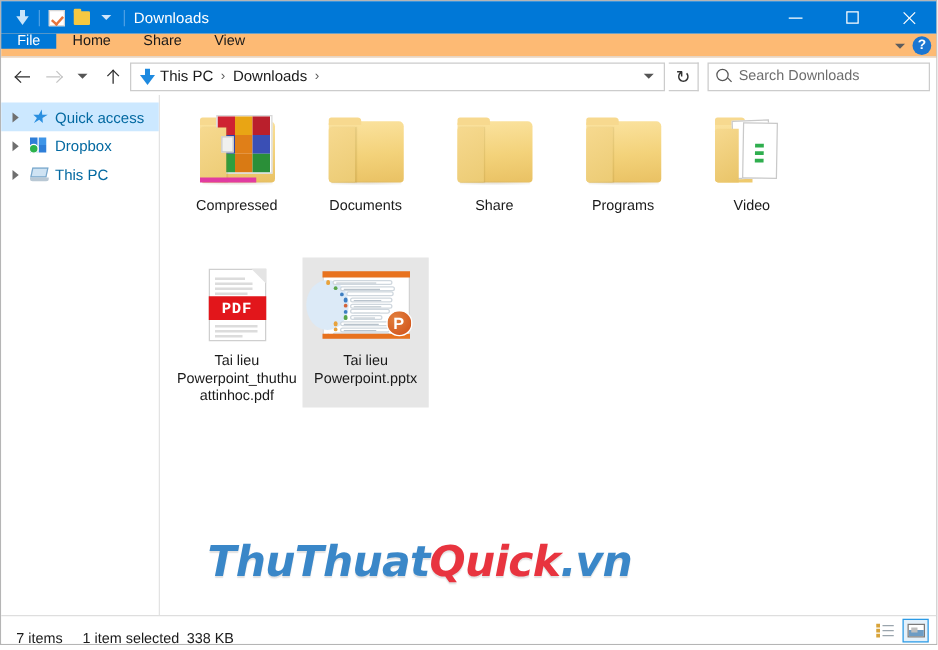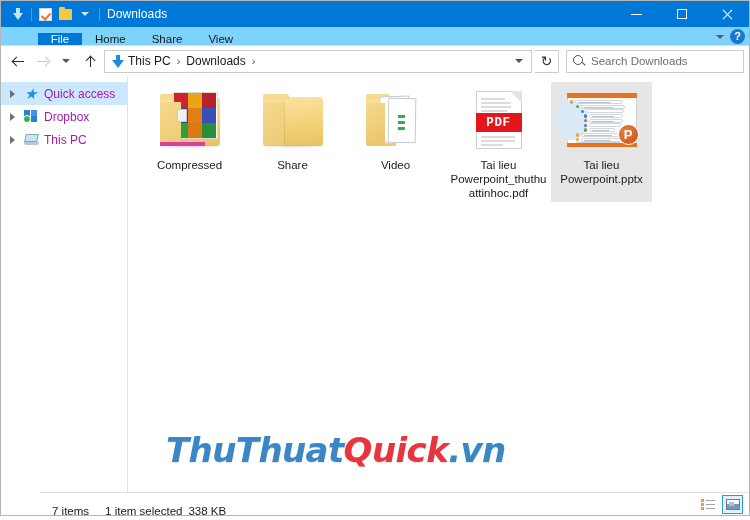--- a/index.html
+++ b/index.html
@@ -83,25 +83,24 @@
   .wc-close::before, .wc-close::after {
     content: ""; position: absolute; left: 0; top: 5.5px;
     width: 13px; height: 1px; background: #ffffff;
   }
   .wc-close::before { transform: rotate(45deg); }
   .wc-close::after  { transform: rotate(-45deg); }
 
   
   .ribbon {
     height: 19px; flex: 0 0 19px;
-    background: #7dd3fc;
-    display: flex; align-items: flex-end;
+    background: #fdba74;
+    display: flex; align-items: flex-start;
     border-bottom: 1px solid #dfdfdf;
     position: relative;
-    padding-left: 37px;
   }
   .tab {
     display: flex; align-items: center; justify-content: center;
     font-size: 11.5px; color: #1a1a1a; padding: 0 13px;
   }
   .tab-file {
     background: #0078d7; color: #ffffff;
     width: 44px; padding: 0; flex: 0 0 44px;
   }
   .ribbon-right {
@@ -243,21 +242,21 @@
     display: flex; align-items: center; justify-content: center;
   }
   .nav-chev i {
     width: 0; height: 0;
     border-top: 4px solid transparent;
     border-bottom: 4px solid transparent;
     border-left: 5px solid #6f6f6f;
     display: block;
   }
   .nav-ico { width: 17px; flex: 0 0 17px; height: 16px; position: relative; }
-  .nav-label { font-size: 12px; color: #a21caf; }
+  .nav-label { font-size: 12px; color: #0369a1; }
 
   
   .ico-star {
     position: absolute; left: 1px; top: 1px;
     width: 0; height: 0; font-size: 15px; color: #2a8fe0;
     line-height: 14px;
   }
   .ico-star::before { content: "\2605"; position: absolute; left: 0; top: 0; }
   
   .ico-dropbox {
@@ -492,21 +491,21 @@
   }
   .wm-blue { color: #3a87c8; }
   .wm-red  { color: #e8343f; }
 
   
   .statusbar {
     height: 23px; flex: 0 0 23px;
     border-top: 1px solid #dedede;
     background: #ffffff;
     display: flex; align-items: center;
-    padding: 13px 4px 0 12px; position: relative; margin-left: 39px;
+    padding: 13px 4px 0 12px; position: relative;
   }
   .st-text { font-size: 11.5px; color: #1a1a1a; }
   .st-gap { width: 16px; }
   .st-gap-sm { width: 6px; }
   .st-right {
     position: absolute; right: 6px; top: 0; height: 23px;
     display: flex; align-items: center; gap: 4px;
   }
   .viewbtn {
     width: 21px; height: 19px;
@@ -690,33 +689,55 @@
               </div>
               <div class="rar-strip"></div>
               <div class="rar-buckle"></div>
               <div class="f-front"></div>
               <div class="f-shadow"></div>
             </div>
           </div>
           <div class="tile-label">Compressed</div>
         </div>
 
+        <div class="tile">
+          <div class="tile-ico">
+            <div class="folder">
+              <div class="f-back"></div>
+                <div class="f-tab"></div>
+              <div class="f-front"></div>
+                <div class="f-shadow"></div>
+            </div>
+          </div>
+          <div class="tile-label">Documents</div>
+        </div>
 
         <div class="tile">
           <div class="tile-ico">
             <div class="folder">
               <div class="f-back"></div>
                 <div class="f-tab"></div>
               <div class="f-front"></div>
                 <div class="f-shadow"></div>
             </div>
           </div>
           <div class="tile-label">Share</div>
         </div>
 
+        <div class="tile">
+          <div class="tile-ico">
+            <div class="folder">
+              <div class="f-back"></div>
+                <div class="f-tab"></div>
+              <div class="f-front"></div>
+                <div class="f-shadow"></div>
+            </div>
+          </div>
+          <div class="tile-label">Programs</div>
+        </div>
 
         <div class="tile">
           <div class="tile-ico">
             <div class="vfold">
               <div class="vf-back"></div>
                 <div class="vf-tab"></div>
               <div class="vf-page vf-p1"></div>
               <div class="vf-page vf-p2">
                 <span class="vf-mark" style="left:9px; top:16px;"></span>
                 <span class="vf-mark" style="left:9px; top:22px;"></span>

